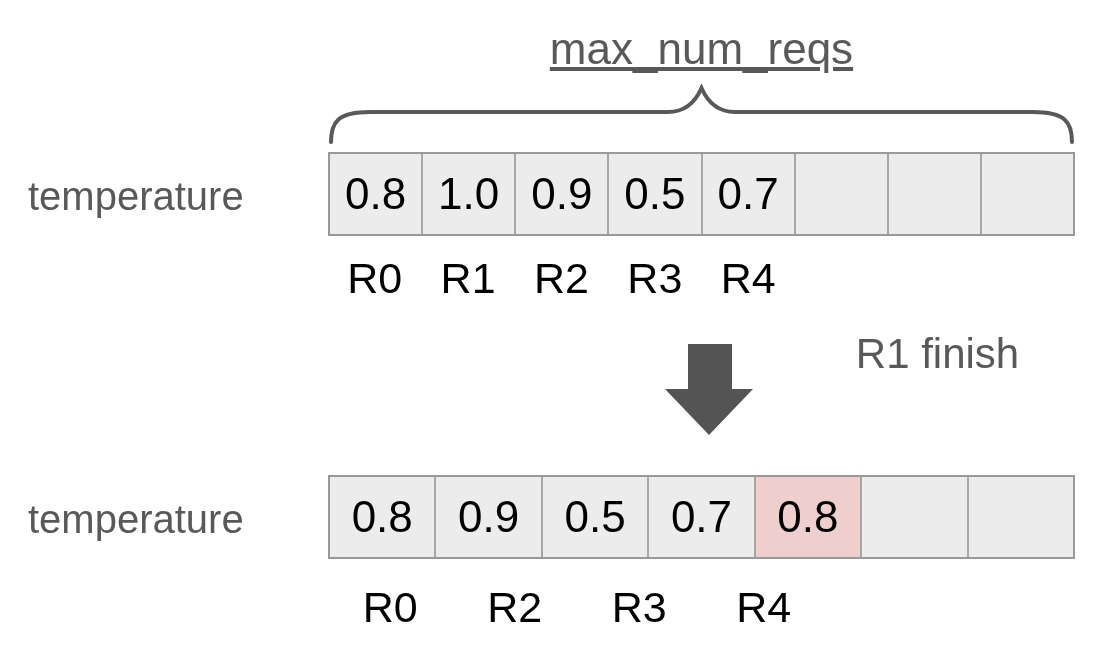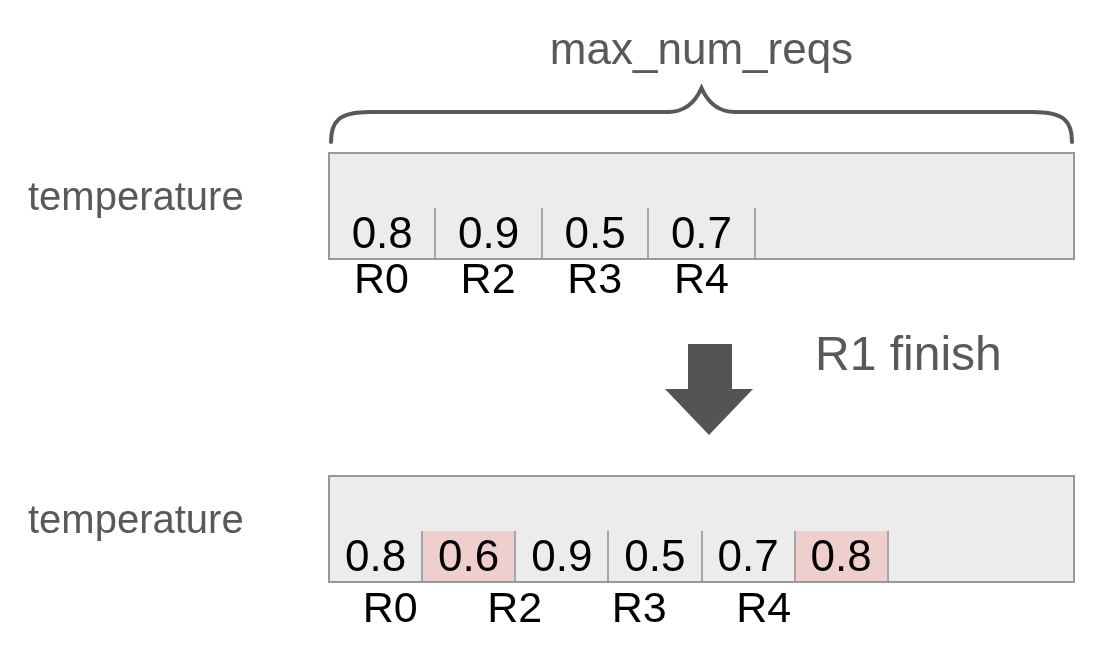--- a/index.html
+++ b/index.html
@@ -12,20 +12,21 @@
     overflow: hidden;
   }
 
   .brace-label {
     position: absolute;
     left: 328px; top: 24px; width: 747px;
     text-align: center;
     font-size: 44px;
     line-height: 50px;
     color: var(--text_gray, #595959);
+    text-decoration: underline;
   }
   .brace-svg {
     position: absolute;
     left: 328px; top: 84px;
     width: 747px; height: 62px;
   }
 
   .row-label {
     position: absolute;
     left: 28px;
@@ -34,26 +35,25 @@
     line-height: 48px;
     color: var(--text_gray, #595959);
     white-space: nowrap;
   }
   .row-label.top { top: 172px; }
   .row-label.bottom { top: 495px; }
 
   .cell-array {
     position: absolute;
     left: 328px;
-    width: 747px; height: 108px;
+    width: 747px; height: 84px;
     display: flex;
     box-sizing: border-box;
     border: 2px solid var(--outer_border, #999999);
     background: var(--cell_bg, #ececec);
-    align-items: flex-end;
   }
   .cell-array.top { top: 152px; }
   .cell-array.bottom { top: 475px; }
   .cell {
     flex: 1 1 0;
     box-sizing: border-box;
     border-right: 2px solid var(--cell_border, #a6a6a6);
     background: var(--cell_bg, #ececec);
     display: flex;
     align-items: center;
@@ -83,21 +83,22 @@
   .arrow-svg {
     position: absolute;
     left: 665px; top: 344px;
     width: 88px; height: 91px;
   }
 
   .transition-note {
     position: absolute;
     left: 815px; top: 328px;
     width: 245px;
-    font-size: 48px;
+    text-align: center;
+    font-size: 42px;
     line-height: 51px;
     color: var(--text_gray, #595959);
     white-space: nowrap;
   }
 </style>
 </head>
 <body>
 
 <div id="canvas">
 
@@ -110,51 +111,52 @@
              Q 363 28, 373.5 4
              Q 384 28, 407 28
              L 705 28
              C 737 28, 744 38, 744 58" fill="none" stroke="#595959" stroke-width="4" stroke-linecap="round" class="brace-path"></path>
   </svg>
 
   <div class="row-label top">temperature</div>
 
   <div class="cell-array top">
     <div class="cell">0.8</div>
+    <div class="cell">1.0</div>
     <div class="cell">0.9</div>
     <div class="cell">0.5</div>
     <div class="cell">0.7</div>
     <div class="cell"></div>
     <div class="cell"></div>
     <div class="cell"></div>
   </div>
 
   <div class="index-row top">
     <span>R0</span>
+    <span>R1</span>
     <span>R2</span>
     <span>R3</span>
     <span>R4</span>
     <span></span>
     <span></span>
     <span></span>
   </div>
 
   <svg class="arrow-svg" viewBox="0 0 88 91">
     <path d="M 23 0 L 67 0 L 67 45 L 88 45 L 44 91 L 0 45 L 23 45 Z" fill="#545454" class="arrow-path"></path>
   </svg>
 
   <div class="transition-note">
     <div>R1 finish</div>
   </div>
 
   <div class="row-label bottom">temperature</div>
 
   <div class="cell-array bottom">
     <div class="cell">0.8</div>
-    <div class="cell hl">0.6</div>
     <div class="cell">0.9</div>
     <div class="cell">0.5</div>
     <div class="cell">0.7</div>
     <div class="cell hl">0.8</div>
     <div class="cell"></div>
     <div class="cell"></div>
   </div>
 
   <div class="index-row bottom">
     <span>R0</span>

